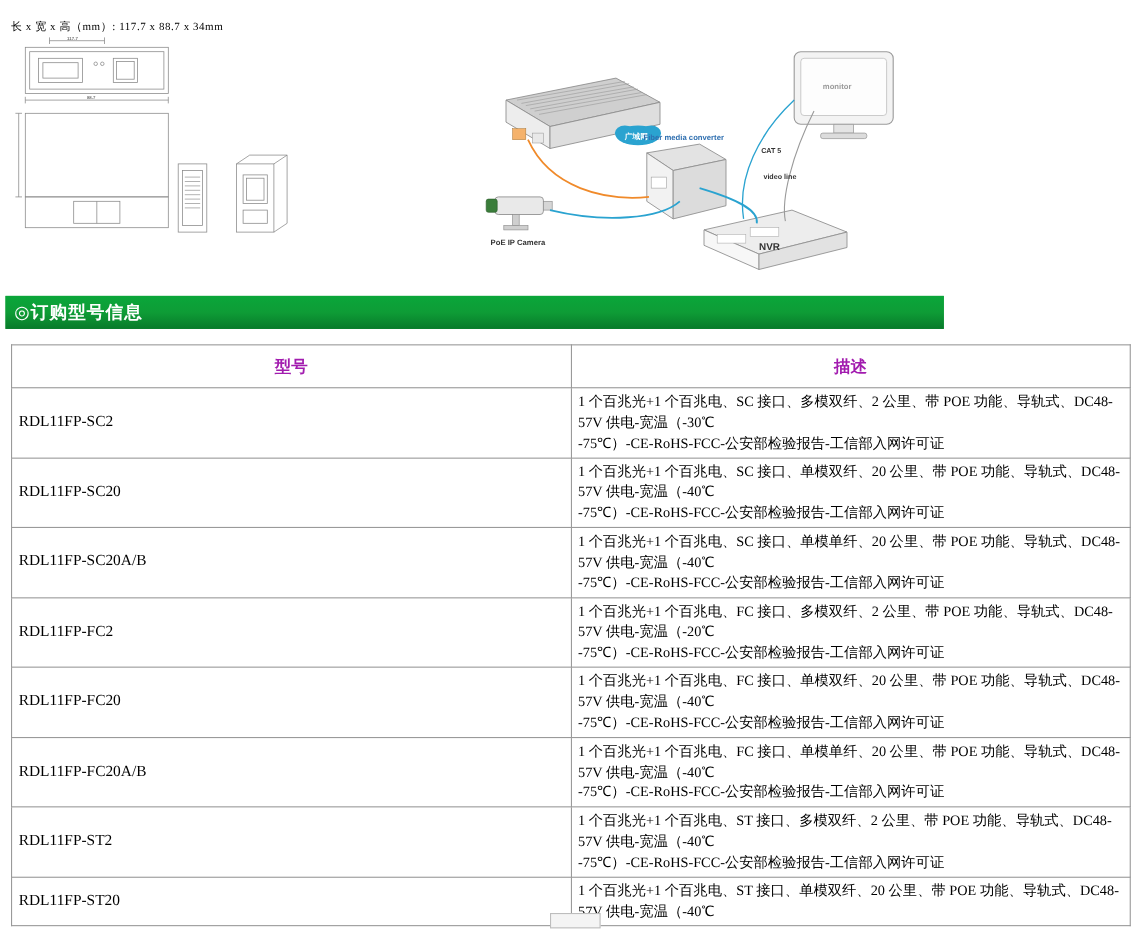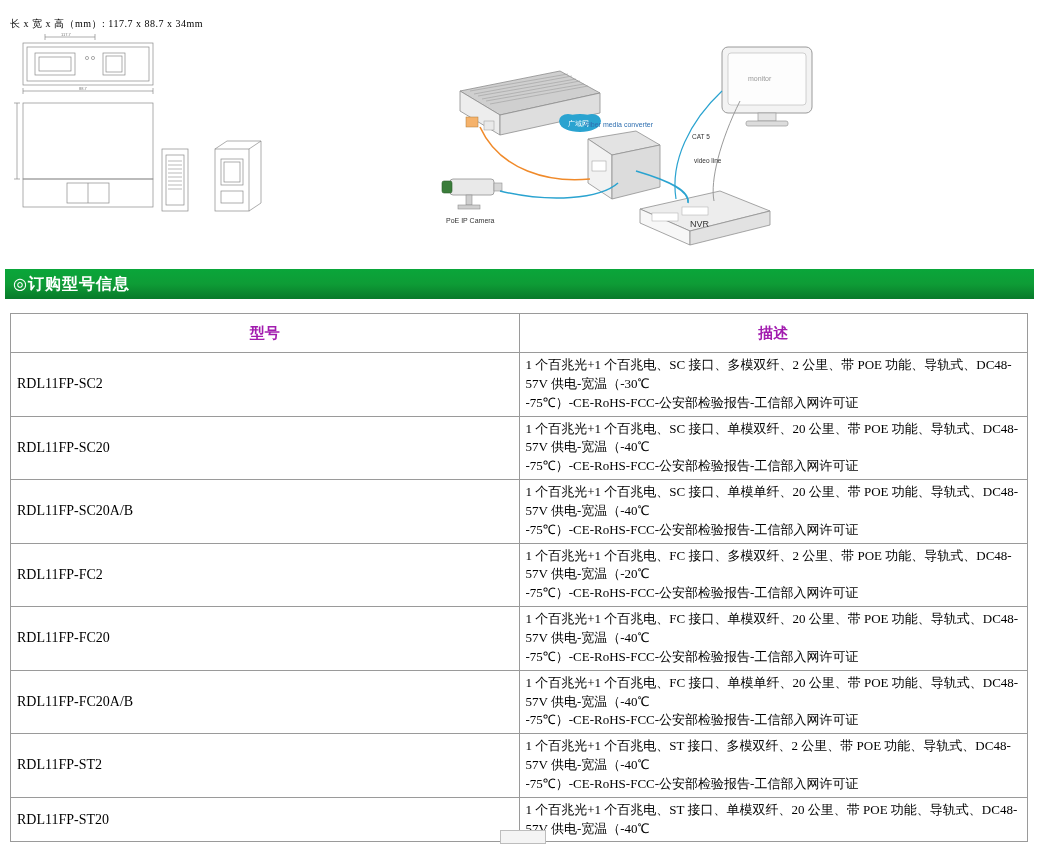--- a/index.html
+++ b/index.html
@@ -30,27 +30,27 @@
   .top-row .bar.second{width:auto;flex:1;}
 
   .dim-text{
     margin:12px 0 0 10px;
     font-size:10px;
     font-family:"Liberation Serif",serif;
     letter-spacing:0.5px;
   }
 
   
-  .panels{display:flex;width:1029px;margin-left:5px;}
+  .panels{display:flex;width:1029px;margin-left:5px;font-weight:bold;}
   .panel-left{width:435px;position:relative;height:190px;}
   .panel-right{flex:1;position:relative;height:220px;}
   .thin{stroke:#8a8a8a;stroke-width:0.7;fill:none;}
 
   
-  .bar.full{width:1029px;margin:18px 0 0 5px;}
+  .bar.full{width:853px;margin:18px 0 0 5px;}
 
   
   table.order{
     border-collapse:collapse;
     width:1018px;
     margin:14px 0 0 10px;
     table-layout:fixed;
   }
   table.order td,table.order th{
     border:1px solid #9a9a9a;

